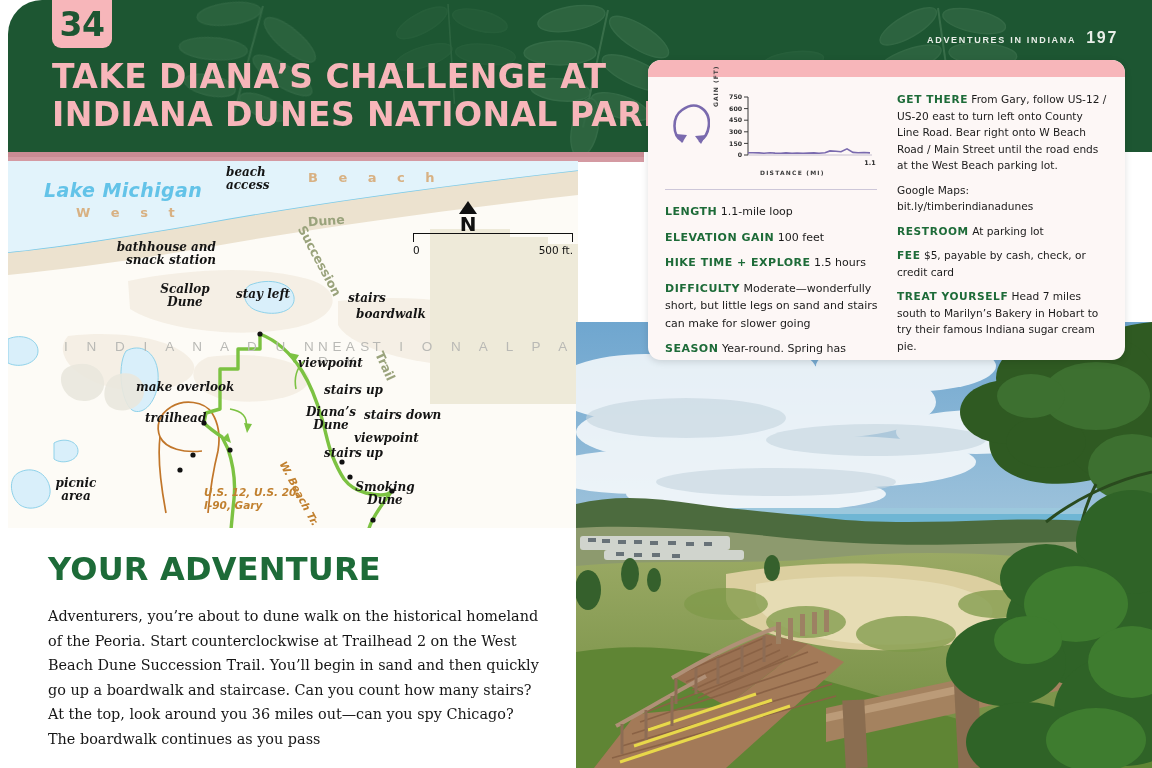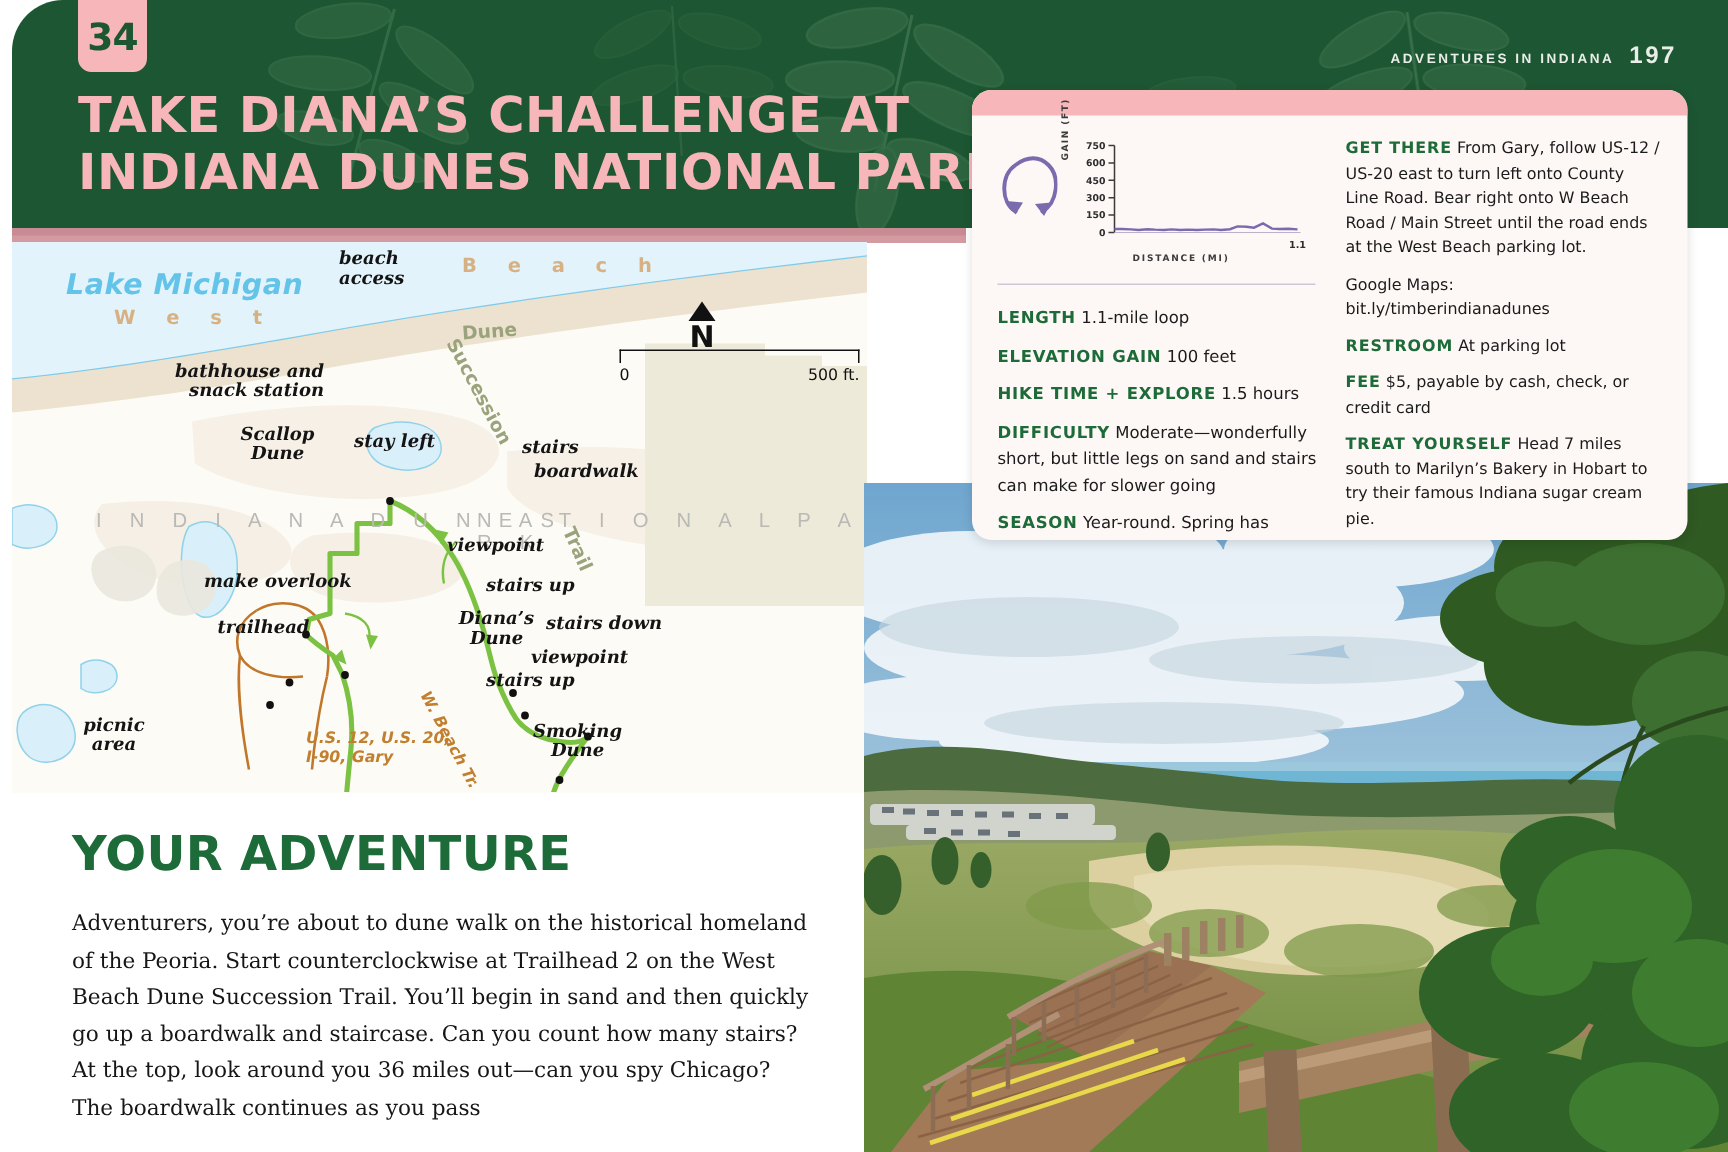--- a/index.html
+++ b/index.html
@@ -14,24 +14,24 @@
 
   
   .header {
     position: absolute; left: 8px; top: 0; width: 1144px; height: 152px;
     background: #1d5632;
     border-top-left-radius: 34px;
     overflow: hidden;
   }
   .header-leaves { position: absolute; inset: 0; opacity: .40; }
   .badge {
-    position: absolute; left: 44px; top: 0; width: 46px; height: 48px;
+    position: absolute; left: 44px; top: 0; width: 60px; height: 48px;
     background: #f7b6ba; border-bottom-left-radius: 9px; border-bottom-right-radius: 9px;
     display: flex; align-items: center; justify-content: center;
-    font-family: "DejaVu Sans", sans-serif; font-weight: bold; font-size: 25px;
+    font-family: "DejaVu Sans", sans-serif; font-weight: bold; font-size: 33px;
     color: #1d5632; letter-spacing: -.5px;
   }
   .headline {
     position: absolute; left: 44px; top: 58px; width: 620px;
     color: #f7b6ba;
     font-family: "DejaVu Sans", sans-serif;
     font-weight: bold; font-size: 33px; line-height: 38px;
     letter-spacing: 0.4px;
     text-transform: uppercase;
   }
@@ -130,21 +130,21 @@
   .card {
     position: absolute; left: 648px; top: 60px; width: 477px; height: 300px;
     background: #fdf7f6; border-radius: 13px; overflow: hidden;
     box-shadow: 0 2px 7px rgba(0,0,0,.13);
   }
   .card-top { height: 17px; background: #f7b6ba; }
   .card-body { display: flex; padding: 14px 17px 0 17px; }
   .col-left { width: 218px; }
   .col-right { width: 210px; margin-left: 14px; }
 
-  .statline { display: flex; align-items: flex-start; margin-bottom: 7px; }
+  .statline { display: flex; align-items: flex-start; margin-bottom: 7px; justify-content: center; }
   .loop-icon { width: 44px; flex: 0 0 44px; padding-top: 10px; }
   .chartbox { position: relative; width: 164px; height: 82px; }
   .ylab {
     position: absolute; left: -2px; top: 16px;
     font-family: "DejaVu Sans", sans-serif; font-weight: bold; font-size: 6px;
     letter-spacing: 1px; color: #3b3b3b;
     transform: rotate(-90deg); transform-origin: left top; white-space: nowrap;
   }
   .xlab {
     position: absolute; left: 46px; top: 78px;

